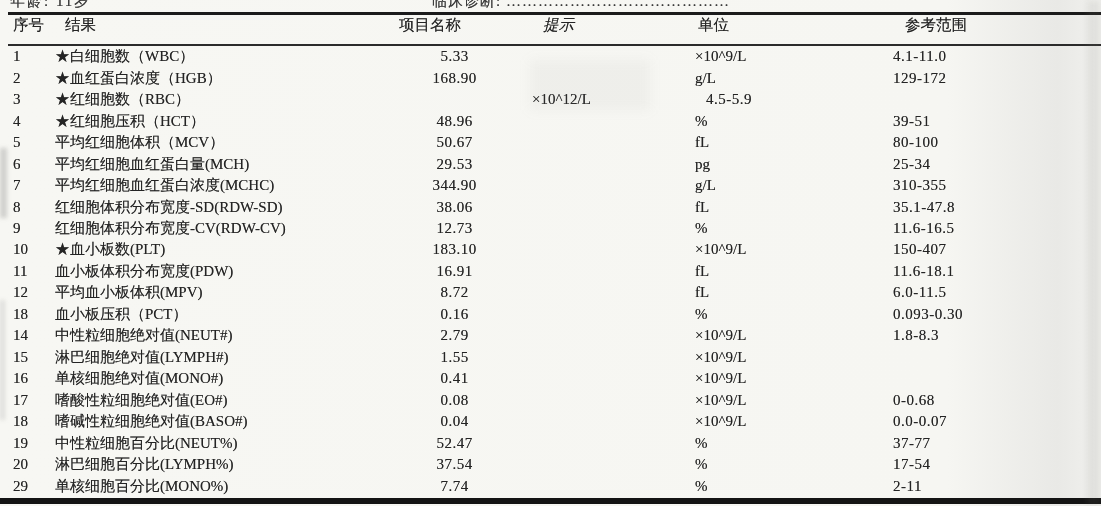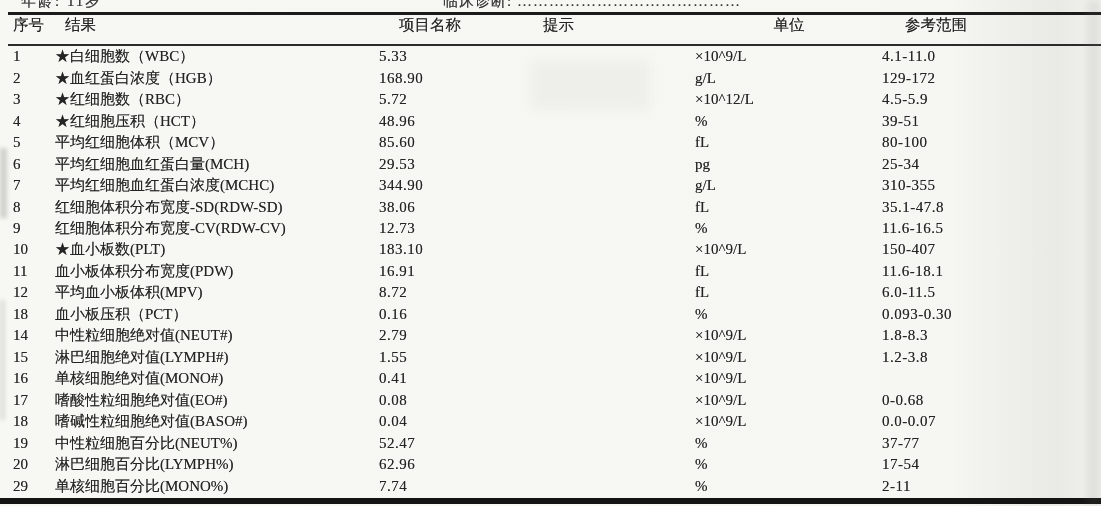--- a/index.html
+++ b/index.html
@@ -12,21 +12,21 @@
     position: relative;
     width: 1101px; height: 506px;
     overflow: hidden;
     background: linear-gradient(90deg, #f7f7f3 0%, #f6f6f2 86%, #e9e9e6 96%, #f1f1ee 100%);
     color: #242424;
   }
   .ink { text-shadow: 0 0 0.5px rgba(30,30,30,0.55); }
 
   
   .cliphdr {
-    position: absolute; top: 0; left: 11px; right: 0; height: 27px;
+    position: absolute; top: 0; left: 0; right: 0; height: 27px;
     overflow: hidden;
   }
   .cliphdr span {
     position: absolute; top: -8px; font-size: 15px; white-space: nowrap; color: #3a3a3a;
   }
   .cliphdr .lft { left: 10px; letter-spacing: 2px; }
   .cliphdr .rgt { left: 432px; letter-spacing: 1px; }
 
   .rule-top  { position: absolute; top: 12px; left: 8px; right: 0; height: 3px; background: #1b1b1b; }
   .rule-head { position: absolute; top: 44px; left: 8px; right: 0; height: 2px; background: #2b2b2b; }
@@ -38,37 +38,37 @@
     align-items: center;
   }
   .thead {
     position: absolute; top: 15px; left: 0; right: 0; height: 17px;
     font-size: 15.5px;
   }
   .thead .hc { white-space: nowrap; }
   .h-no     { padding-left: 13px; }
   .h-name   { padding-left: 22px; }
   .h-result { padding-left: 10px; }
-  .h-hint   { padding-left: 13px; }
-  .h-unit   { padding-left: 5px; text-align: center;  }
+  .h-hint   { padding-left: 13px; font-style: italic; }
+  .h-unit   { padding-left: 5px;  }
   .h-range  { padding-left: 25px; font-family: Liberation Mono, monospace; }
 
   .tbody {
     position: absolute; top: 46px; left: 0; right: 0; height: 451px;
     display: flex; flex-direction: column;
     font-size: 15px;
   }
   .trow { flex: 1 1 0; }
   .cell { white-space: nowrap; overflow: hidden; }
   .c-no     { padding-left: 13px; }
   .c-name   { padding-left: 0; }
-  .c-result { padding-left: 2px; letter-spacing: 0.5px; }
+  .c-result { padding-left: 2px; letter-spacing: 0.5px; text-align: center; }
   .c-hint   { padding-left: 13px; }
   .c-unit   { padding-left: 2px; }
-  .c-range  { padding-left: 2px; letter-spacing: 0.5px; }
+  .c-range  { padding-left: 2px; letter-spacing: 0.5px; margin-left: 11px; }
 
   
   .smudge { position: absolute; pointer-events: none; }
   .sm1 { left: 0; top: 148px; width: 7px; height: 70px;  background: rgba(70,70,70,0.22); filter: blur(2px); }
   .sm2 { left: 0; top: 300px; width: 5px; height: 120px; background: rgba(90,90,90,0.15); filter: blur(2px); }
   .sm3 { right: 0; top: 0; width: 14px; height: 506px;   background: rgba(120,120,118,0.12); filter: blur(3px); }
   .sm4 { left: 530px; top: 60px; width: 120px; height: 50px; background: rgba(140,140,135,0.07); filter: blur(6px); }
 </style>
 </head>
 <body>
@@ -106,37 +106,36 @@
         <div class="cell c-no">2</div>
         <div class="cell c-name">★血红蛋白浓度（HGB）</div>
         <div class="cell c-result">168.90</div>
         <div class="cell c-hint"></div>
         <div class="cell c-unit">g/L</div>
         <div class="cell c-range">129-172</div>
       </div>
       <div class="trow grid6">
         <div class="cell c-no">3</div>
         <div class="cell c-name">★红细胞数（RBC）</div>
-        <div class="cell c-result">5.72</div>
         <div class="cell c-hint"></div>
         <div class="cell c-unit">×10^12/L</div>
         <div class="cell c-range">4.5-5.9</div>
       </div>
       <div class="trow grid6">
         <div class="cell c-no">4</div>
         <div class="cell c-name">★红细胞压积（HCT）</div>
         <div class="cell c-result">48.96</div>
         <div class="cell c-hint"></div>
         <div class="cell c-unit">%</div>
         <div class="cell c-range">39-51</div>
       </div>
       <div class="trow grid6">
         <div class="cell c-no">5</div>
         <div class="cell c-name">平均红细胞体积（MCV）</div>
-        <div class="cell c-result">85.60</div>
+        <div class="cell c-result">50.67</div>
         <div class="cell c-hint"></div>
         <div class="cell c-unit">fL</div>
         <div class="cell c-range">80-100</div>
       </div>
       <div class="trow grid6">
         <div class="cell c-no">6</div>
         <div class="cell c-name">平均红细胞血红蛋白量(MCH)</div>
         <div class="cell c-result">29.53</div>
         <div class="cell c-hint"></div>
         <div class="cell c-unit">pg</div>
@@ -205,21 +204,20 @@
         <div class="cell c-hint"></div>
         <div class="cell c-unit">×10^9/L</div>
         <div class="cell c-range">1.8-8.3</div>
       </div>
       <div class="trow grid6">
         <div class="cell c-no">15</div>
         <div class="cell c-name">淋巴细胞绝对值(LYMPH#)</div>
         <div class="cell c-result">1.55</div>
         <div class="cell c-hint"></div>
         <div class="cell c-unit">×10^9/L</div>
-        <div class="cell c-range">1.2-3.8</div>
       </div>
       <div class="trow grid6">
         <div class="cell c-no">16</div>
         <div class="cell c-name">单核细胞绝对值(MONO#)</div>
         <div class="cell c-result">0.41</div>
         <div class="cell c-hint"></div>
         <div class="cell c-unit">×10^9/L</div>
       </div>
       <div class="trow grid6">
         <div class="cell c-no">17</div>
@@ -241,21 +239,21 @@
         <div class="cell c-no">19</div>
         <div class="cell c-name">中性粒细胞百分比(NEUT%)</div>
         <div class="cell c-result">52.47</div>
         <div class="cell c-hint"></div>
         <div class="cell c-unit">%</div>
         <div class="cell c-range">37-77</div>
       </div>
       <div class="trow grid6">
         <div class="cell c-no">20</div>
         <div class="cell c-name">淋巴细胞百分比(LYMPH%)</div>
-        <div class="cell c-result">62.96</div>
+        <div class="cell c-result">37.54</div>
         <div class="cell c-hint"></div>
         <div class="cell c-unit">%</div>
         <div class="cell c-range">17-54</div>
       </div>
       <div class="trow grid6">
         <div class="cell c-no">29</div>
         <div class="cell c-name">单核细胞百分比(MONO%)</div>
         <div class="cell c-result">7.74</div>
         <div class="cell c-hint"></div>
         <div class="cell c-unit">%</div>

